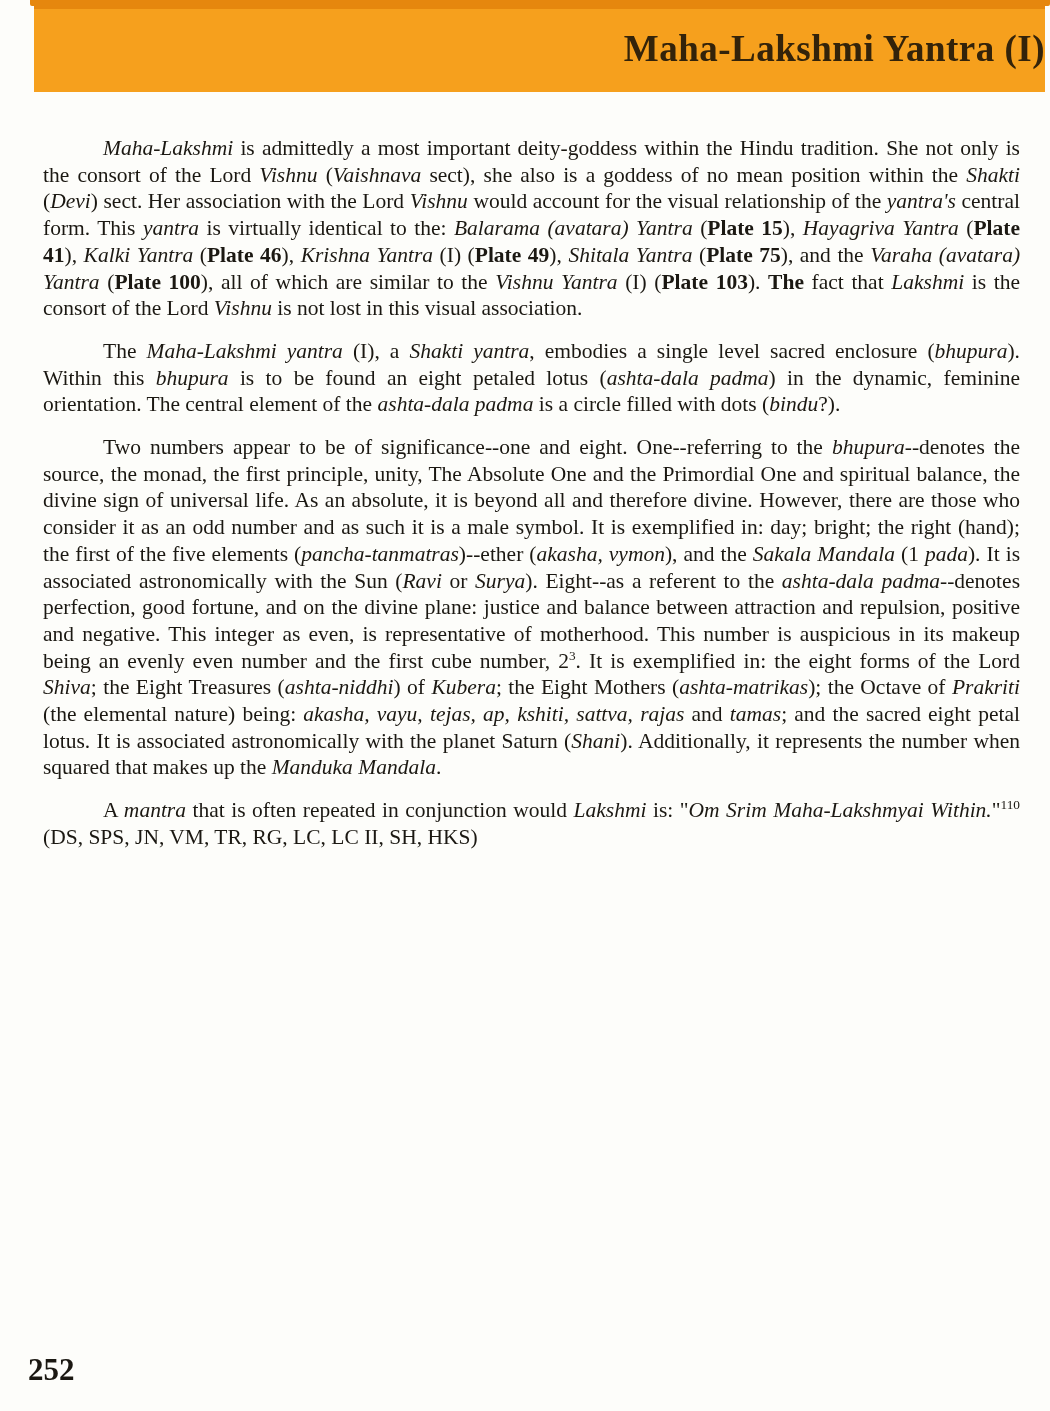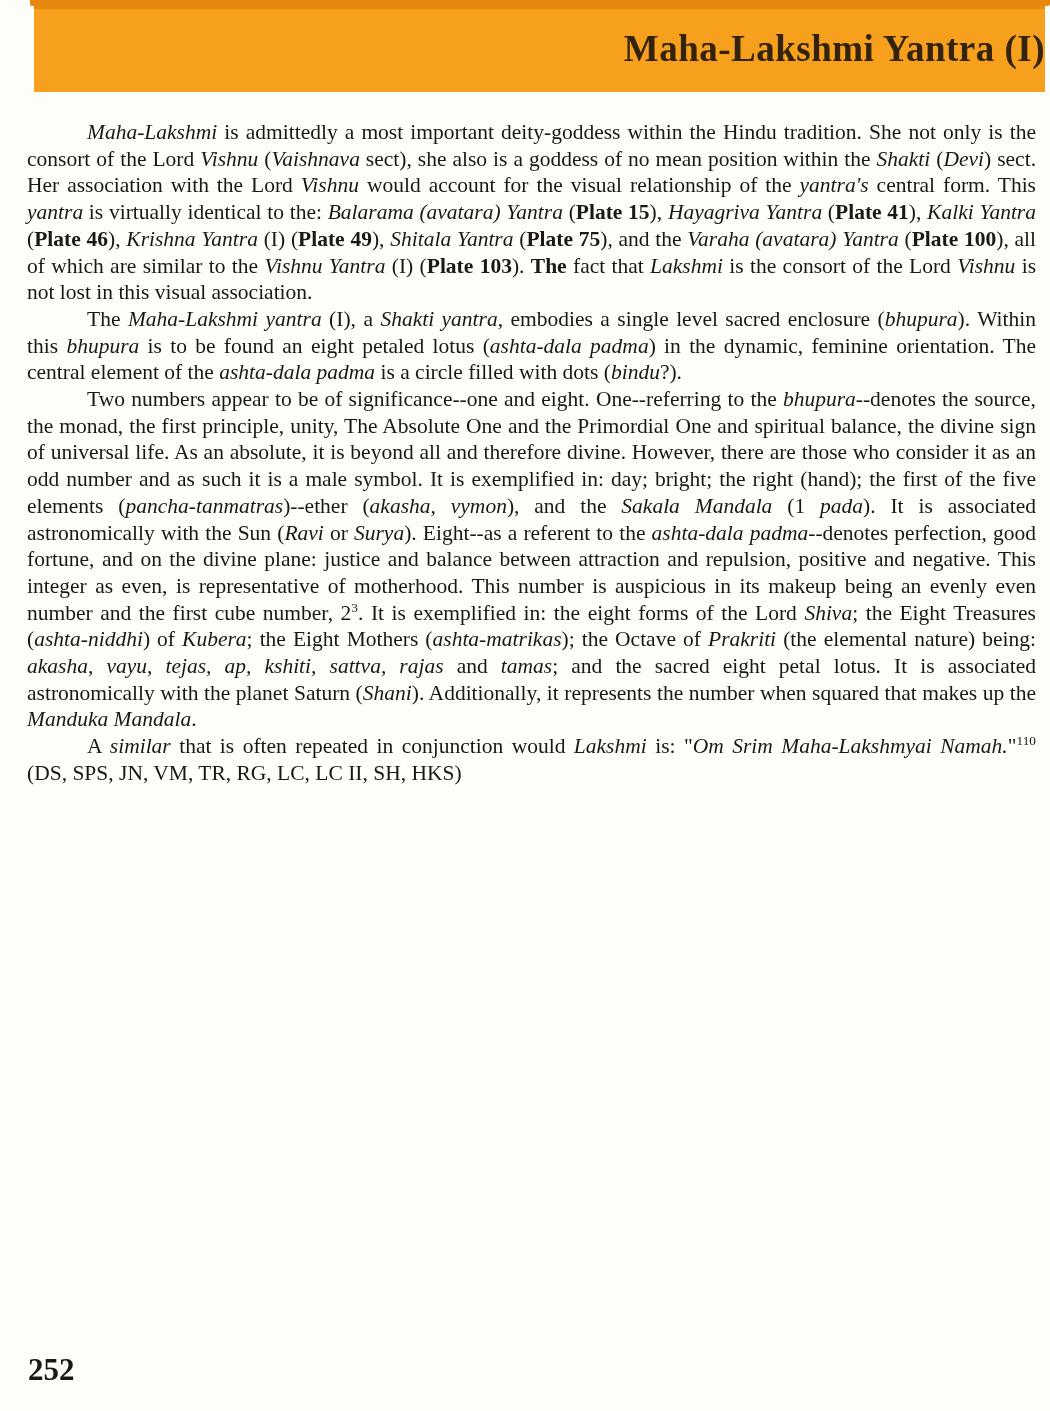--- a/index.html
+++ b/index.html
@@ -46,21 +46,21 @@
     position: absolute;
     top: 119px;
     left: 27px;
     width: 1009px;
     font-size: 21.5px;
     line-height: 26.7px;
     text-align: justify;
     color: var(--body_text, #1B1812);
   }
   .para {
-    margin: 0;
+    margin: 16px;
     text-indent: 60px;
   }
   .para sup {
     font-size: 0.62em;
     line-height: 0;
     vertical-align: super;
   }
   .page-number {
     position: absolute;
     left: 28px;
@@ -75,16 +75,16 @@
 
 <div class="page">
   <div class="banner-edge"></div>
   <div class="banner">
     <span class="banner-title">Maha-Lakshmi Yantra (I)</span>
   </div>
   <div class="content">
       <p class="para"><span style="font-style: italic;">Maha-Lakshmi</span><span> is admittedly a most important deity-goddess within the Hindu tradition. She not only is the consort of the Lord </span><span style="font-style: italic;">Vishnu</span><span> (</span><span style="font-style: italic;">Vaishnava</span><span> sect), she also is a goddess of no mean position within the </span><span style="font-style: italic;">Shakti</span><span> (</span><span style="font-style: italic;">Devi</span><span>) sect. Her association with the Lord </span><span style="font-style: italic;">Vishnu</span><span> would account for the visual relationship of the </span><span style="font-style: italic;">yantra's</span><span> central form. This </span><span style="font-style: italic;">yantra</span><span> is virtually identical to the: </span><span style="font-style: italic;">Balarama (avatara) Yantra</span><span> (</span><span style="font-weight: bold;">Plate 15</span><span>), </span><span style="font-style: italic;">Hayagriva Yantra</span><span> (</span><span style="font-weight: bold;">Plate 41</span><span>), </span><span style="font-style: italic;">Kalki Yantra</span><span> (</span><span style="font-weight: bold;">Plate 46</span><span>), </span><span style="font-style: italic;">Krishna Yantra</span><span> (I) (</span><span style="font-weight: bold;">Plate 49</span><span>), </span><span style="font-style: italic;">Shitala Yantra</span><span> (</span><span style="font-weight: bold;">Plate 75</span><span>), and the </span><span style="font-style: italic;">Varaha (avatara) Yantra</span><span> (</span><span style="font-weight: bold;">Plate 100</span><span>), all of which are similar to the </span><span style="font-style: italic;">Vishnu Yantra</span><span> (I) (</span><span style="font-weight: bold;">Plate 103</span><span>). </span><span style="font-weight: bold;">The</span><span> fact that </span><span style="font-style: italic;">Lakshmi</span><span> is the consort of the Lord </span><span style="font-style: italic;">Vishnu</span><span> is not lost in this visual association.</span></p>
       <p class="para"><span>The </span><span style="font-style: italic;">Maha-Lakshmi yantra</span><span> (I), a </span><span style="font-style: italic;">Shakti yantra</span><span>, embodies a single level sacred enclosure (</span><span style="font-style: italic;">bhupura</span><span>). Within this </span><span style="font-style: italic;">bhupura</span><span> is to be found an eight petaled lotus (</span><span style="font-style: italic;">ashta-dala padma</span><span>) in the dynamic, feminine orientation. The central element of the </span><span style="font-style: italic;">ashta-dala padma</span><span> is a circle filled with dots (</span><span style="font-style: italic;">bindu</span><span>?).</span></p>
       <p class="para"><span>Two numbers appear to be of significance--one and eight. One--referring to the </span><span style="font-style: italic;">bhupura</span><span>--denotes the source, the monad, the first principle, unity, The Absolute One and the Primordial One and spiritual balance, the divine sign of universal life. As an absolute, it is beyond all and therefore divine. However, there are those who consider it as an odd number and as such it is a male symbol. It is exemplified in: day; bright; the right (hand); the first of the five elements (</span><span style="font-style: italic;">pancha-tanmatras</span><span>)--ether (</span><span style="font-style: italic;">akasha, vymon</span><span>), and the </span><span style="font-style: italic;">Sakala Mandala</span><span> (1 </span><span style="font-style: italic;">pada</span><span>). It is associated astronomically with the Sun (</span><span style="font-style: italic;">Ravi</span><span> or </span><span style="font-style: italic;">Surya</span><span>). Eight--as a referent to the </span><span style="font-style: italic;">ashta-dala padma</span><span>--denotes perfection, good fortune, and on the divine plane: justice and balance between attraction and repulsion, positive and negative. This integer as even, is representative of motherhood. This number is auspicious in its makeup being an evenly even number and the first cube number, 2</span><sup>3</sup><span>. It is exemplified in: the eight forms of the Lord </span><span style="font-style: italic;">Shiva</span><span>; the Eight Treasures (</span><span style="font-style: italic;">ashta-niddhi</span><span>) of </span><span style="font-style: italic;">Kubera</span><span>; the Eight Mothers (</span><span style="font-style: italic;">ashta-matrikas</span><span>); the Octave of </span><span style="font-style: italic;">Prakriti</span><span> (the elemental nature) being: </span><span style="font-style: italic;">akasha, vayu, tejas, ap, kshiti, sattva, rajas</span><span> and </span><span style="font-style: italic;">tamas</span><span>; and the sacred eight petal lotus. It is associated astronomically with the planet Saturn (</span><span style="font-style: italic;">Shani</span><span>). Additionally, it represents the number when squared that makes up the </span><span style="font-style: italic;">Manduka Mandala</span><span>.</span></p>
-      <p class="para"><span>A </span><span style="font-style: italic;">similar</span><span> that is often repeated in conjunction would </span><span style="font-style: italic;">Lakshmi</span><span> is: "</span><span style="font-style: italic;">Om Srim Maha-Lakshmyai Namah.</span><span>"</span><sup>110</sup><span> (DS, SPS, JN, VM, TR, RG, LC, LC II, SH, HKS)</span></p>
+      <p class="para"><span>A </span><span style="font-style: italic;">mantra</span><span> that is often repeated in conjunction would </span><span style="font-style: italic;">Lakshmi</span><span> is: "</span><span style="font-style: italic;">Om Srim Maha-Lakshmyai Within.</span><span>"</span><sup>110</sup><span> (DS, SPS, JN, VM, TR, RG, LC, LC II, SH, HKS)</span></p>
     </div>
   <div class="page-number">252</div>
 </div>
 
 </body></html>

